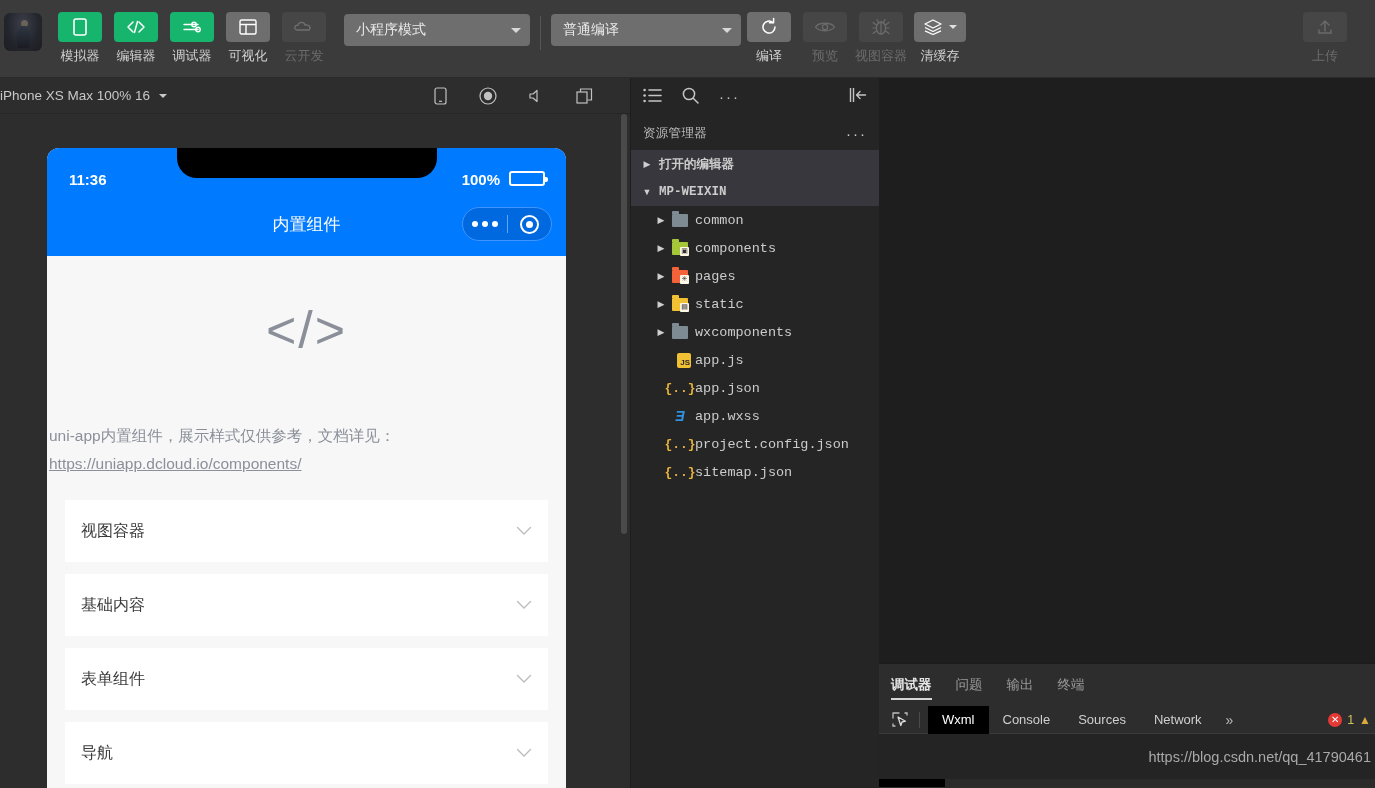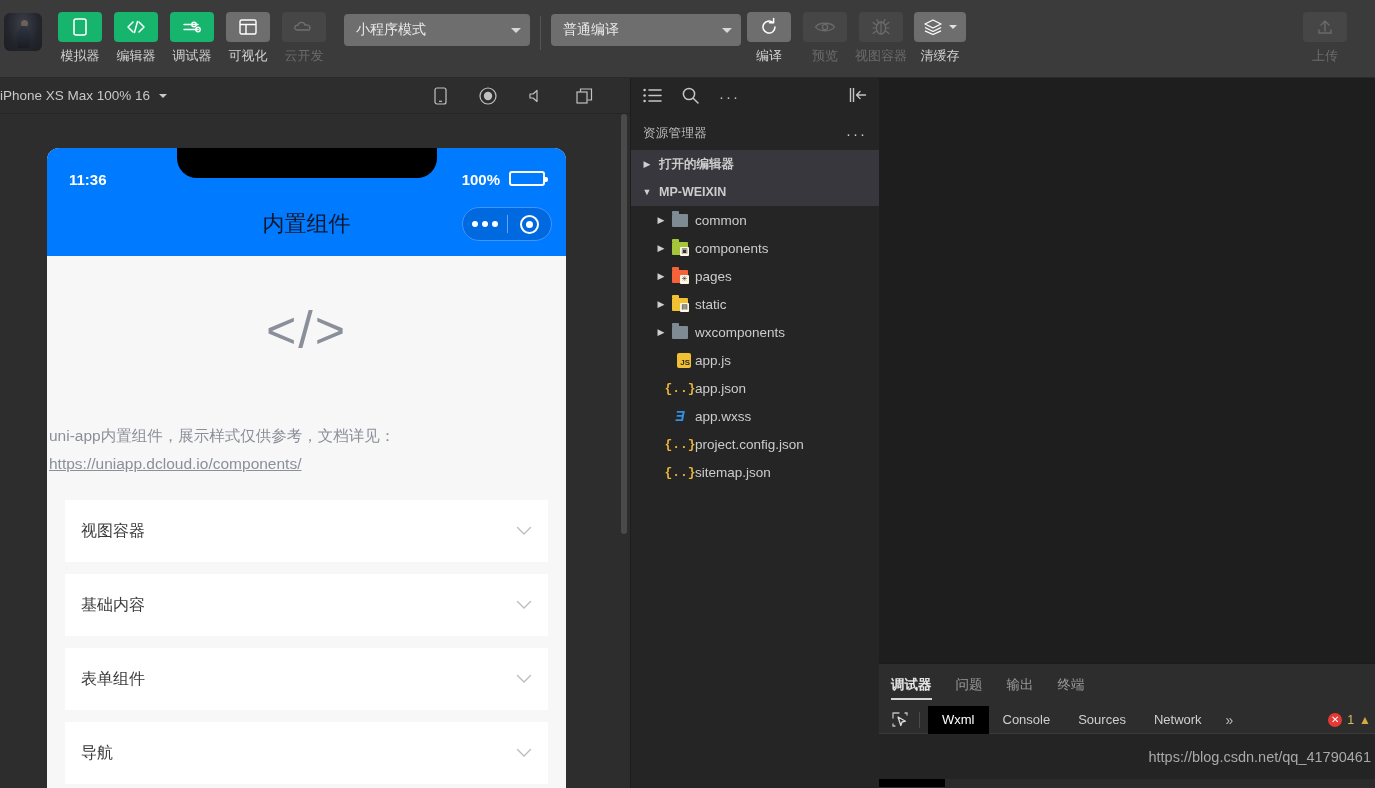--- a/index.html
+++ b/index.html
@@ -116,21 +116,21 @@
     background:#fff; border-radius:0 2px 2px 0;
   }
   .phone-status .notch {
     position: absolute; left: 50%; transform: translateX(-50%); top: -16px;
     width: 260px; height: 46px; background: #000; border-radius: 0 0 20px 20px;
   }
   .phone-nav {
     height: 64px; background: #007AFF; position: relative;
     display: flex; align-items: center; justify-content: center;
   }
-  .phone-nav .title { color: #0f172a; font-size: 22px; }
+  .phone-nav .title { color: #ffffff; font-size: 17px; }
   .phone-nav .caps {
     position: absolute; right: 14px; top: 50%; margin-top: -17px;
     width: 90px; height: 34px; border-radius: 17px;
     background: #0069e0; border: 1px solid #3f95ff;
     display: flex; align-items: center;
   }
   .phone-nav .caps .dots { flex: 1; display: flex; justify-content: center; gap: 4px; }
   .phone-nav .caps .dots i { width: 6px; height: 6px; border-radius: 50%; background: #fff; display: block; }
   .phone-nav .caps .div { width: 1px; height: 18px; background: #5ba6ff; }
   .phone-nav .caps .tgt {
@@ -184,21 +184,21 @@
     height: 28px; display: flex; align-items: center;
     font-size: 13.5px; color: #cccccc; padding-left: 8px; cursor: default;
   }
   .exp-row.section { background: #37373d; font-weight: bold; font-size: 12.5px; }
   .exp-row.root { background: #37373d; font-weight: bold; font-size: 12.5px; }
   .exp-row .tw {
     width: 16px; text-align: center; color: #cfcfcf; font-size: 9px; flex: none;
   }
   .exp-row.indent { padding-left: 22px; }
   .exp-row .fico { width: 22px; flex: none; display: flex; align-items: center; justify-content: center; }
-  .exp-row .nm { margin-left: 4px; white-space: nowrap; }
+  .exp-row .nm { margin-left: 4px; white-space: nowrap; font-family: Liberation Mono, monospace; }
 
   .folder { width: 16px; height: 13px; position: relative; border-radius: 1px; }
   .folder.grey { background: #7f8b93; }
   .folder.green { background: #a6c639; }
   .folder.red { background: #f4623a; }
   .folder.yellow { background: #f2c033; }
   .folder:before {
     content: ""; position: absolute; left: 0; top: -3px; width: 7px; height: 3px;
     background: inherit; border-radius: 1px 1px 0 0;
   }

